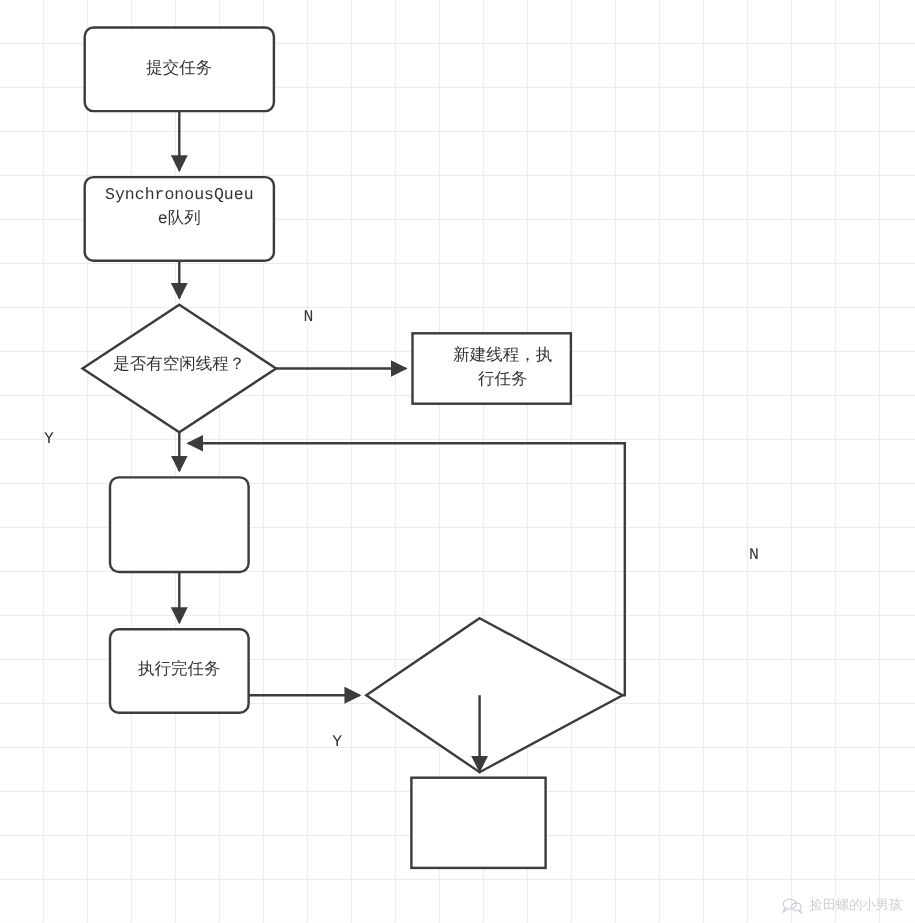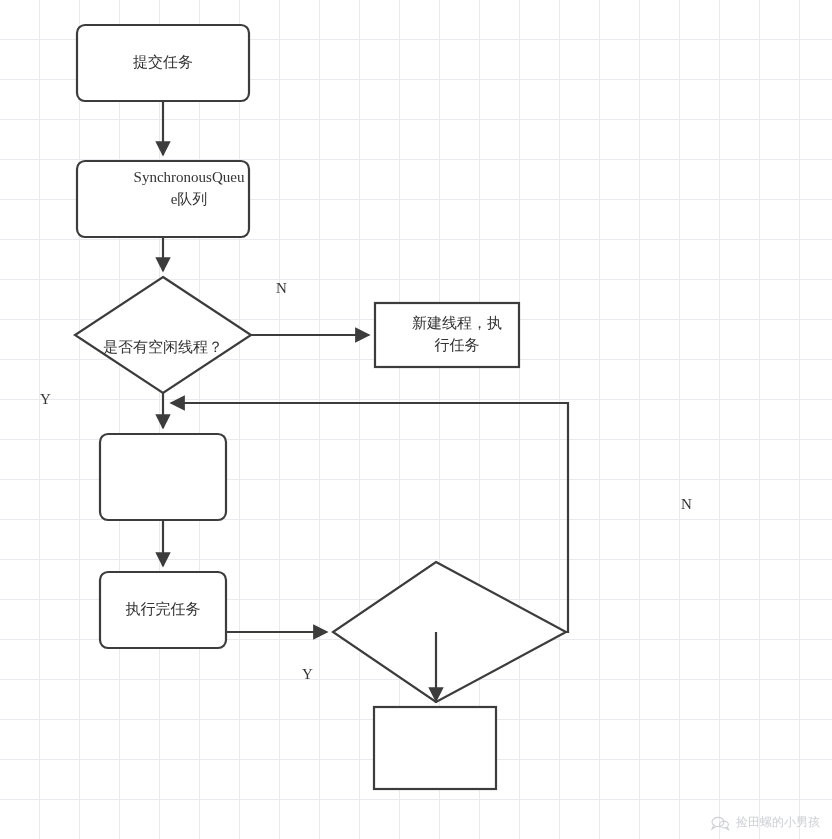--- a/index.html
+++ b/index.html
@@ -11,21 +11,21 @@
     position: relative;
     width: 832px;
     height: 839px;
     background-color: #ffffff;
     background-image:
       linear-gradient(to right, #e8eaee 1px, transparent 1px),
       linear-gradient(to bottom, #e8eaee 1px, transparent 1px);
     background-size: 40px 40px;
     background-position: -1px -1px;
     overflow: hidden;
-    font-family: Liberation Serif, serif;
+    font-family: Liberation Mono, monospace;
   }
   #flow-svg {
     position: absolute;
     left: 0;
     top: 0;
     width: 832px;
     height: 839px;
   }
   .node-label {
     position: absolute;
@@ -104,24 +104,24 @@
     <line x1="436" y1="702" x2="436" y2="701" stroke="#3c3c3c" stroke-width="2.2"></line>
     <line x1="436" y1="702" x2="436" y2="702" stroke="#3c3c3c" stroke-width="2.2"></line>
     <line x1="436" y1="702" x2="436" y2="701" stroke="#3c3c3c" stroke-width="2.2"></line>
     <line x1="436" y1="702" x2="436" y2="703" stroke="#3c3c3c" stroke-width="2.2"></line>
     <line x1="436" y1="700" x2="436" y2="700" stroke="#3c3c3c" stroke-width="2.2"></line>
     <line x1="436" y1="632" x2="436" y2="701" stroke="#3c3c3c" stroke-width="2.2" marker-end="url(#arrow)"></line>
   </svg>
 
   <div class="node-label" style="left:77px; top:25px; width:172px; height:76px;">提交任务</div>
 
-  <div class="node-label" style="left:77px; top:161px; width:172px; height:56px;padding-left:26px;">SynchronousQueu
+  <div class="node-label" style="left:77px; top:161px; width:172px; height:56px;">SynchronousQueu
 e队列</div>
 
-  <div class="node-label" style="left:75px; top:326px; width:176px; height:44px;text-align:center;">是否有空闲线程？</div>
+  <div class="node-label" style="left:75px; top:310px; width:176px; height:44px;text-align:center;">是否有空闲线程？</div>
 
   <div class="node-label" style="left:375px; top:303px; width:164px; height:64px;">新建线程，执
 行任务</div>
 
 
   <div class="node-label" style="left:100px; top:572px; width:126px; height:76px;">执行完任务</div>
 
 
 
   <div class="edge-label" style="left:276px; top:281px;">N</div>

